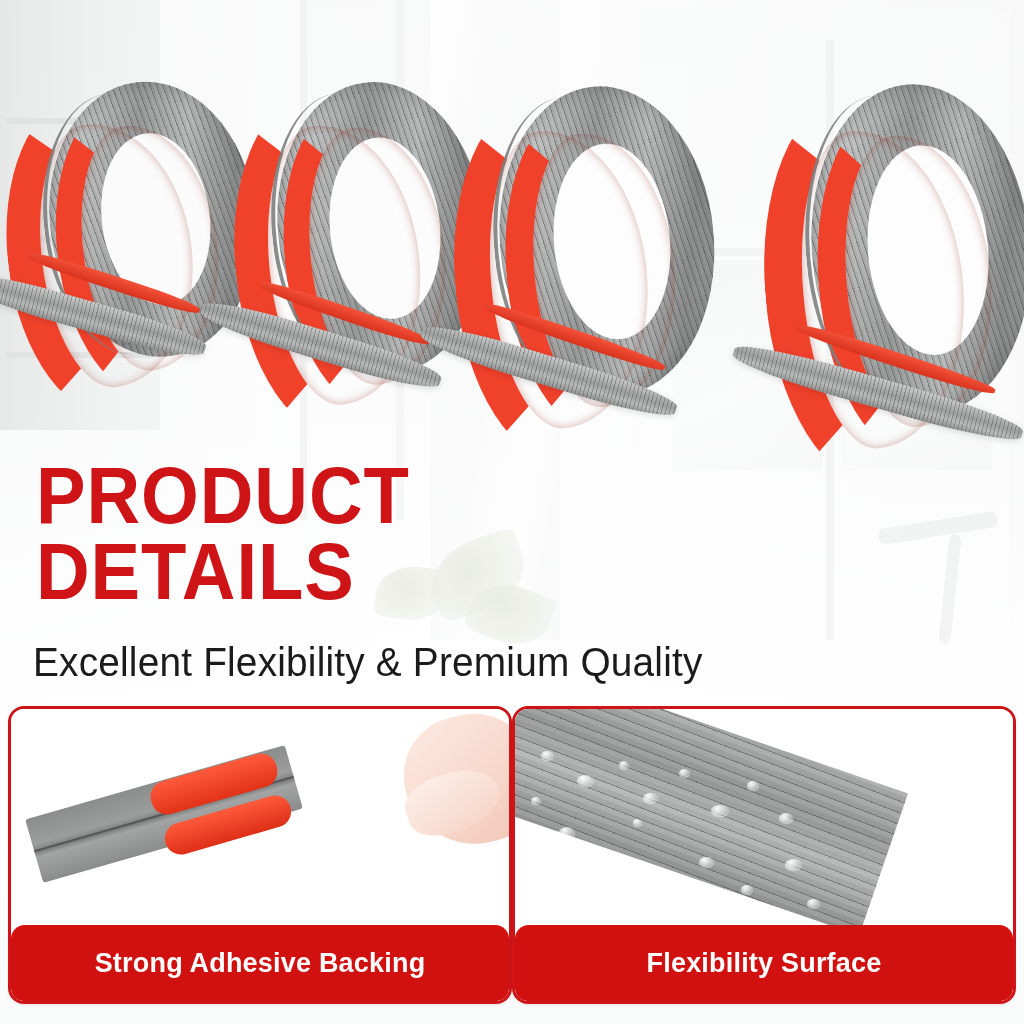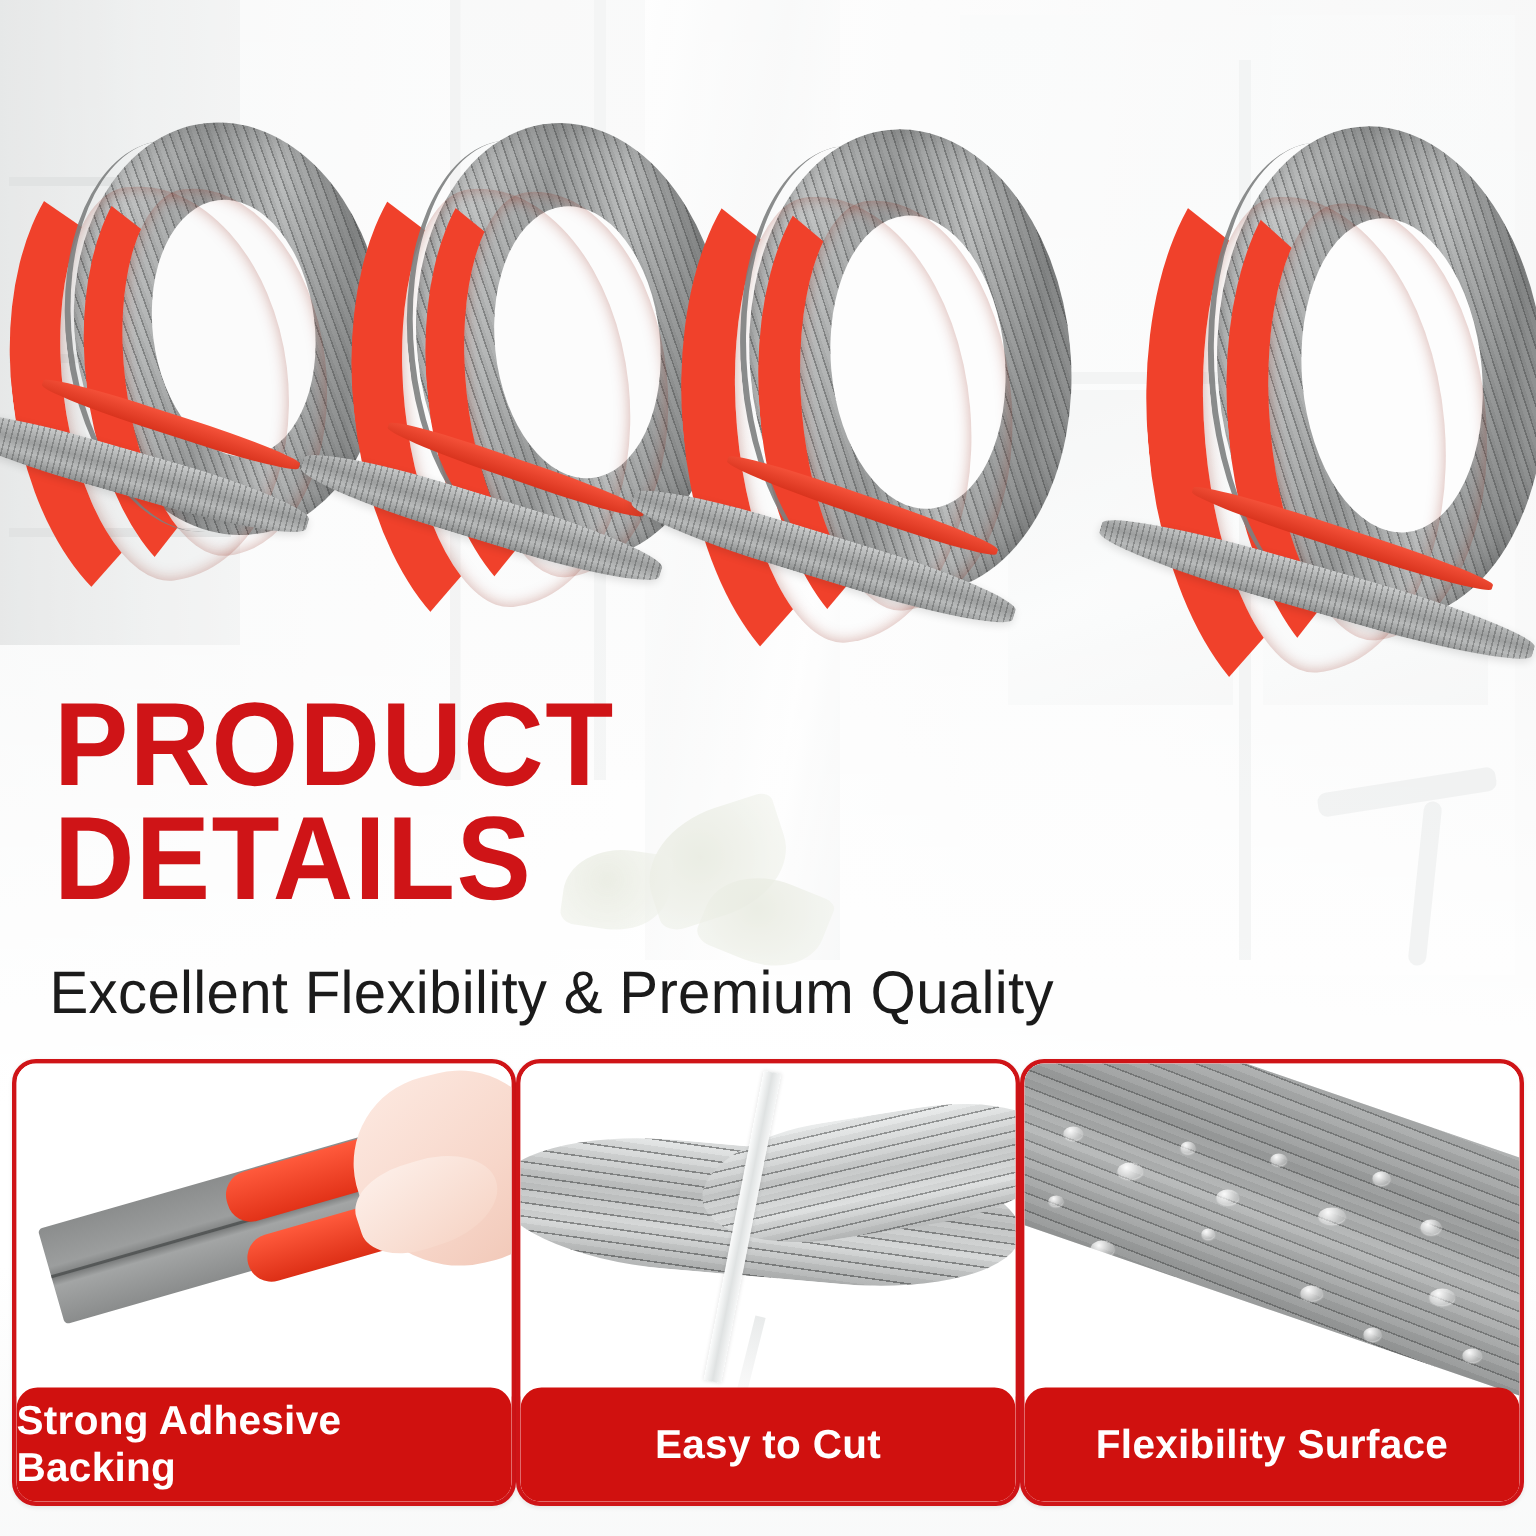--- a/index.html
+++ b/index.html
@@ -421,29 +421,20 @@
           <div class="p1-strip-split"></div>
         </div>
         <div class="p1-red-a"></div>
         <div class="p1-red-b"></div>
         <div class="p1-hand"></div>
         <div class="p1-finger"></div>
       </div>
       <div class="caption">Strong Adhesive Backing</div>
     </div>
 
-    <div class="panel">
-      <div class="panel-photo">
-        <div class="p2-strip"></div>
-        <div class="p2-strip2"></div>
-        <div class="p2-blade"></div>
-        <div class="p2-blade-tip"></div>
-      </div>
-      <div class="caption">Easy to Cut</div>
-    </div>
 
     <div class="panel">
       <div class="panel-photo">
         <div class="p3-strip"></div>
         <div class="drop" style="left:26px; top:42px; width:13px; height:9px;"></div>
         <div class="drop" style="left:62px; top:66px; width:17px; height:11px;"></div>
         <div class="drop" style="left:104px; top:52px; width:10px; height:8px;"></div>
         <div class="drop" style="left:128px; top:84px; width:15px; height:10px;"></div>
         <div class="drop" style="left:164px; top:60px; width:11px; height:8px;"></div>
         <div class="drop" style="left:196px; top:96px; width:18px; height:11px;"></div>

